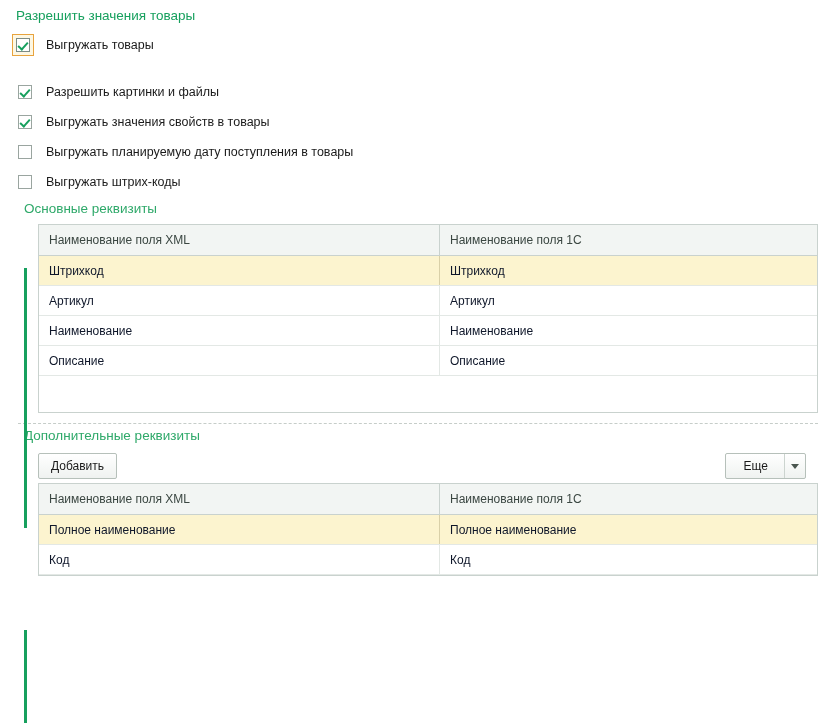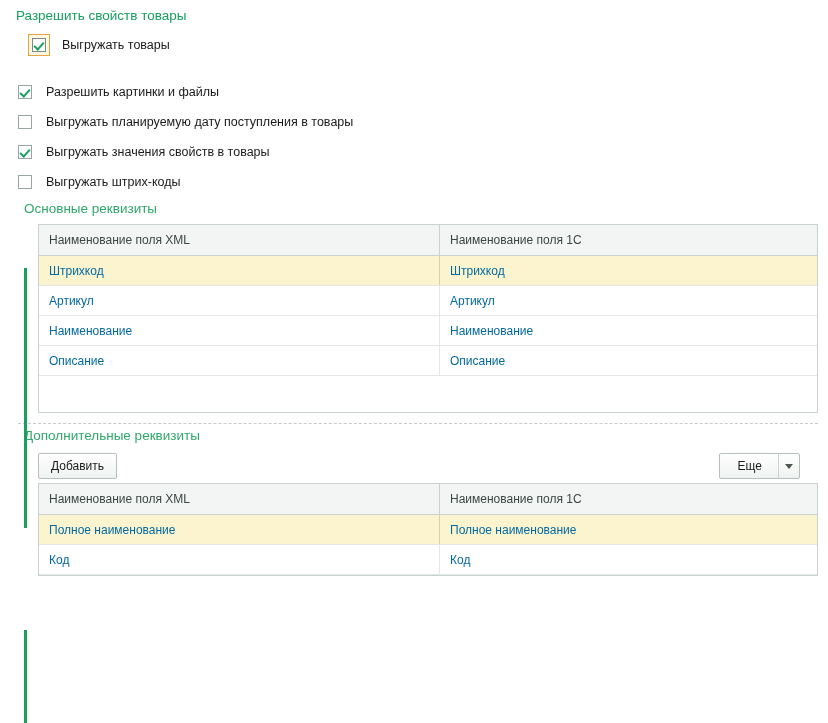--- a/index.html
+++ b/index.html
@@ -67,23 +67,22 @@
     border: 1px solid #e8a33d;
     background: #fdf7e3;
     padding: 3px;
     display: inline-flex;
     box-sizing: border-box;
   }
   .cb-focus .cb {
     border-color: #7d8b85;
   }
   .first-row {
-    padding-left: 0;
+    padding-left: 12px;
     height: 30px;
-    margin-left: 28px;
   }
   .first-row .label {
     margin-left: 12px;
   }
   .table-wrap {
     margin: 4px 10px 0 38px;
     border: 1px solid #c9d2ce;
     border-bottom: 1px solid #c9d2ce;
     background: #ffffff;
     box-sizing: border-box;
@@ -101,21 +100,21 @@
     padding: 7px 10px;
     border-right: 1px solid #c9d2ce;
     border-bottom: 1px solid #c9d2ce;
     height: 16px;
   }
   table.grid th:last-child { border-right: none; }
   table.grid td {
     padding: 7px 10px;
     border-bottom: 1px solid #e3e8e5;
     border-right: 1px solid #e3e8e5;
-    color: #0369a1;
+    color: #0f172a;
     height: 15px;
   }
   table.grid td:last-child { border-right: none; }
   table.grid tr.selected td {
     background: #fcf4cf;
   }
   table.grid tr.selected td:first-child {
     border-right: 1px solid #d9d0a8;
   }
   table.grid td.col1 { width: 380px; }
@@ -125,21 +124,21 @@
     background: #ffffff;
   }
   .dotted-sep {
     border-top: 1px dashed #c6cdc9;
     margin: 10px 10px 0 18px;
   }
   .toolbar {
     display: flex;
     align-items: center;
     justify-content: space-between;
-    margin: 6px 28px 0 38px;
+    margin: 6px 22px 0 38px;
   }
   .btn {
     border: 1px solid #b6c0ba;
     background: linear-gradient(#ffffff, #eff2f0);
     border-radius: 2px;
     font-size: 12px;
     color: #1a1a1a;
     padding: 5px 12px;
     cursor: pointer;
     font-family: "Liberation Sans", sans-serif;
@@ -185,44 +184,44 @@
     width: 3px;
     height: 93px;
     background: #17a05e;
   }
 </style>
 </head>
 <body>
 
 <div class="page">
 
-  <div class="section-title">Разрешить свойств товары</div>
+  <div class="section-title">Разрешить значения товары</div>
 
   <div class="checkbox-row first-row">
     <span class="cb-focus">
       <span class="cb checked"></span>
     </span>
     <span class="label">Выгружать товары</span>
   </div>
 
   <div style="height:14px"></div>
 
   <div class="checkbox-row">
     <span class="cb checked"></span>
     <span class="label">Разрешить картинки и файлы</span>
   </div>
 
   <div class="checkbox-row">
+    <span class="cb checked"></span>
+    <span class="label">Выгружать значения свойств в товары</span>
+  </div>
+
+  <div class="checkbox-row">
     <span class="cb"></span>
     <span class="label">Выгружать планируемую дату поступления в товары</span>
-  </div>
-
-  <div class="checkbox-row">
-    <span class="cb checked"></span>
-    <span class="label">Выгружать значения свойств в товары</span>
   </div>
 
   <div class="checkbox-row">
     <span class="cb"></span>
     <span class="label">Выгружать штрих-коды</span>
   </div>
 
 
   <div class="group-title">Основные реквизиты</div>
 

